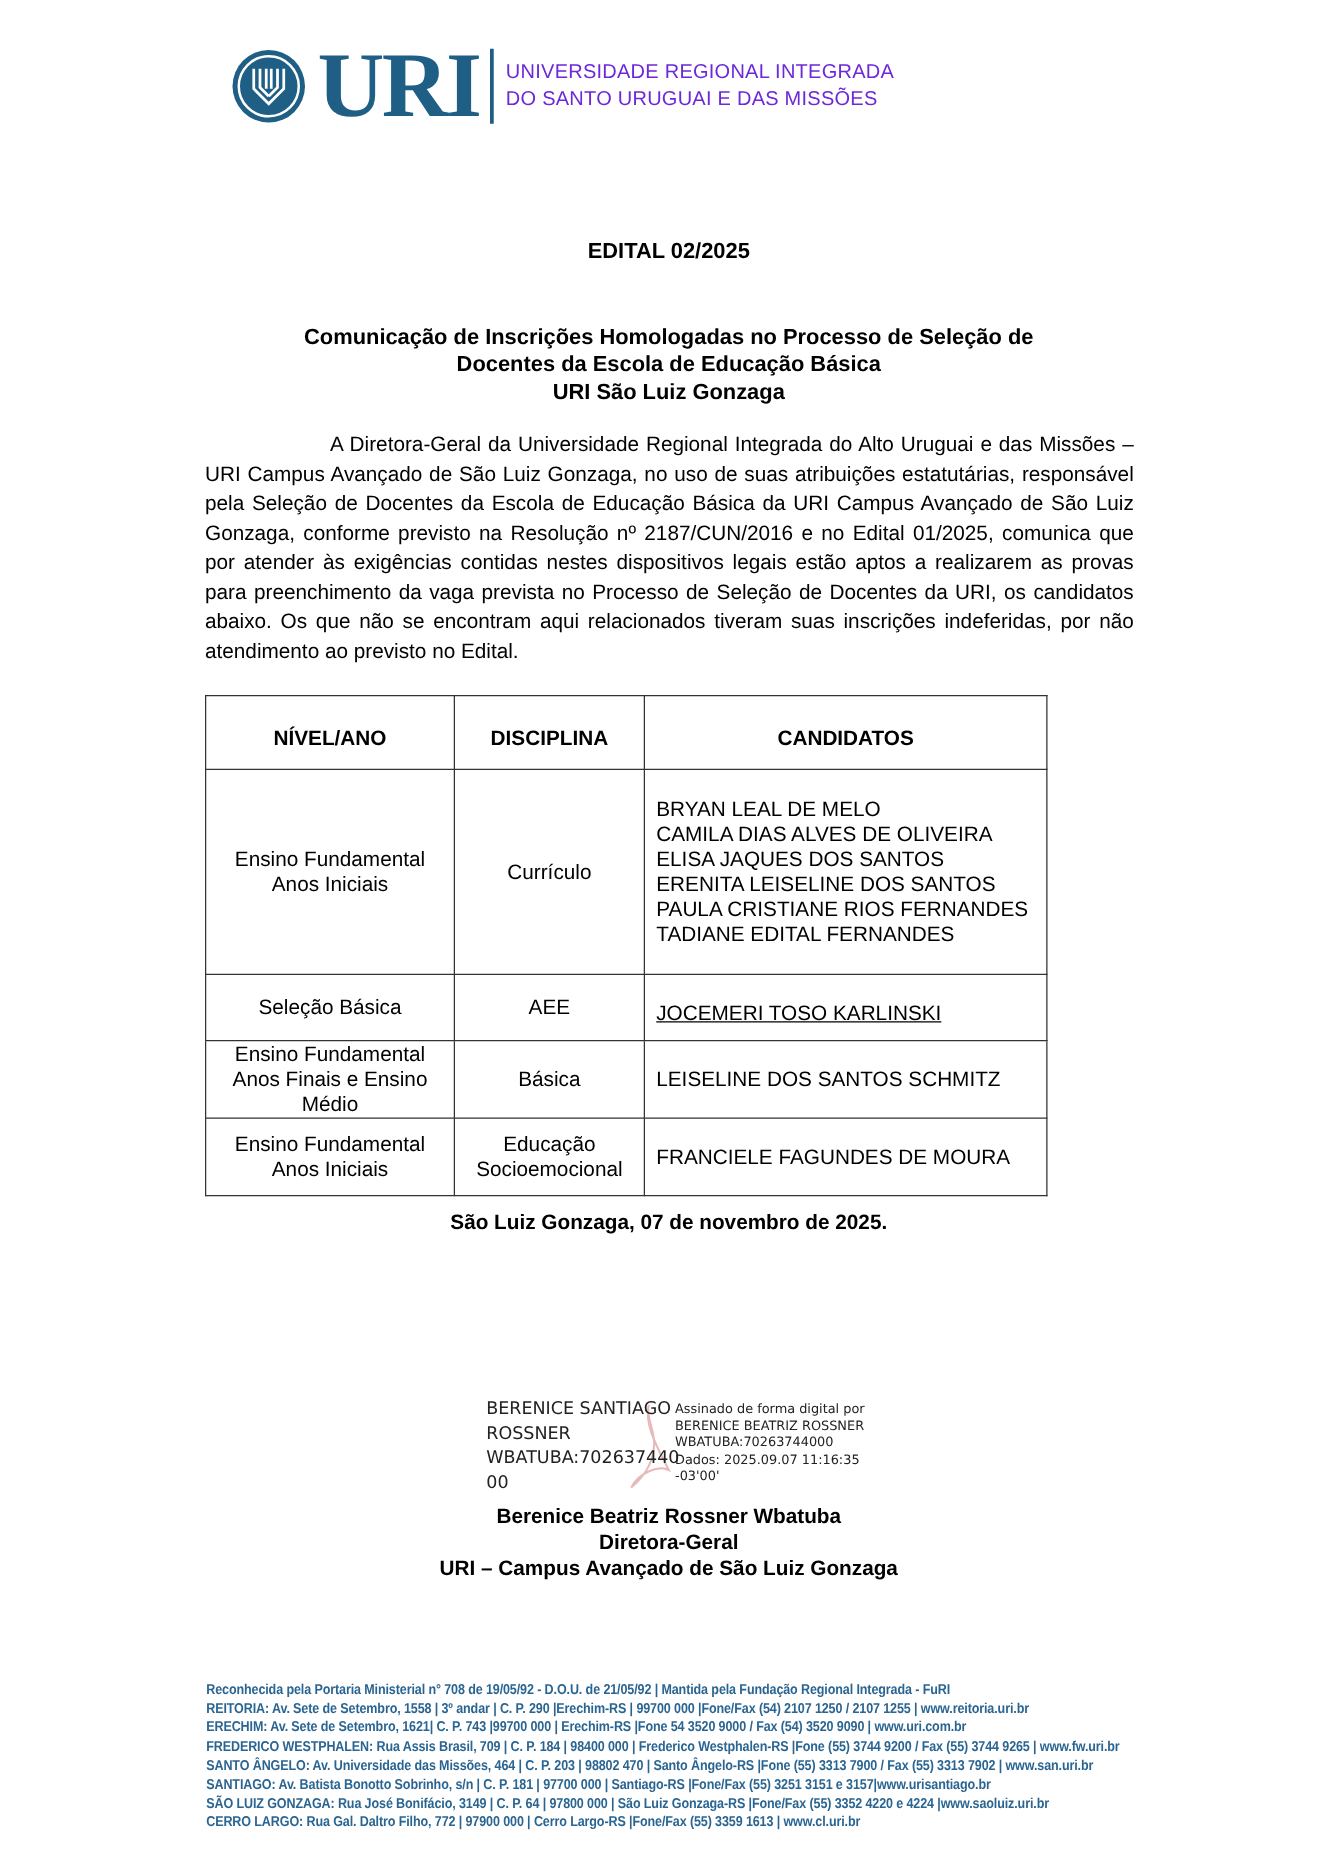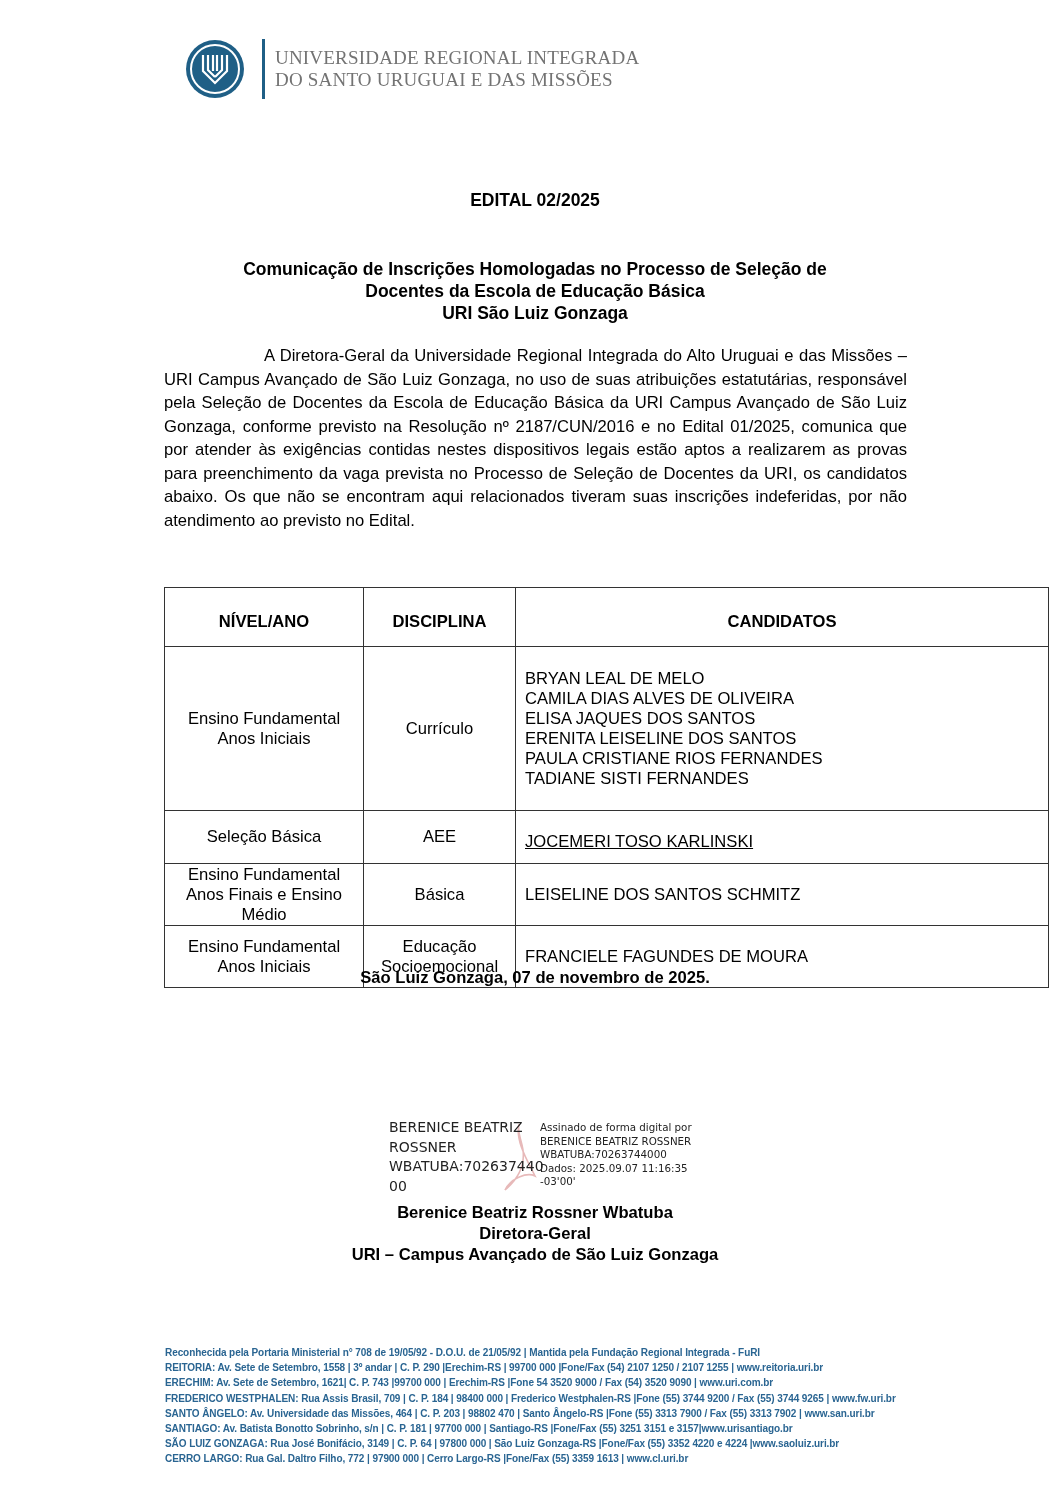--- a/index.html
+++ b/index.html
@@ -3,27 +3,27 @@
 <meta charset="utf-8">
 <style>
   html, body { margin:0; padding:0; background:#ffffff; }
   body { width:1058px; height:1497px; position:relative; overflow:hidden; font-family:"Liberation Sans", sans-serif; color:#000; }
   .logo { position:absolute; left:186px; top:38px; height:62px; display:flex; align-items:center; }
   .logo-emblem { width:58px; height:58px; border-radius:50%; background:#1f5f86; position:relative; margin-right:10px; }
   .logo-emblem::before { content:""; position:absolute; left:4px; top:4px; width:46px; height:46px; border:2px solid #ffffff; border-radius:50%; }
   .logo-emblem svg { position:absolute; left:14px; top:13px; }
   .logo-uri { font-family:"Liberation Serif", serif; font-size:74px; font-weight:bold; color:#1f5f86; letter-spacing:-2px; line-height:62px; }
   .logo-bar { width:3px; height:60px; background:#1f5f86; margin:0 10px 0 8px; }
-  .logo-text { font-family:Liberation Serif, serif; font-size:19px; color:#737373; line-height:22px; letter-spacing:0.2px; }
+  .logo-text { font-family:Liberation Sans, sans-serif; font-size:16px; color:#6d28d9; line-height:22px; letter-spacing:0.2px; }
   .title { position:absolute; left:0; width:1070px; text-align:center; font-weight:bold; font-size:17.5px; }
   .t1 { top:190px; }
   .subtitle { position:absolute; left:0; width:1070px; top:258px; text-align:center; font-weight:bold; font-size:17.5px; line-height:22px; }
   .body-text { position:absolute; left:164px; top:344px; width:743px; font-size:16.6px; line-height:23.5px; text-align:justify; }
   .body-text .indent { display:inline-block; width:100px; }
-  table.main { position:absolute; left:164px; top:556px; width:885px; border-collapse:collapse; font-size:16.6px;margin-top:31px; }
+  table.main { position:absolute; left:164px; top:556px; width:674px; border-collapse:collapse; font-size:16.6px; }
   table.main td, table.main th { border:1.5px solid #333; text-align:center; vertical-align:middle; padding:0 4px; line-height:20px; }
   table.main th { font-weight:bold; height:48px; padding-top:10px; }
   table.main td.cand { text-align:left; padding-left:9px; }
   .c1 { width:190px; } .c2 { width:143px; }
   .date { position:absolute; left:0; width:1070px; top:968px; text-align:center; font-weight:bold; font-size:16.6px; }
   .sig { position:absolute; left:389px; top:1118px; width:310px; height:80px; }
   .sig-left { position:absolute; left:0; top:0; font-size:14px; line-height:19.5px; color:#222; font-family:"DejaVu Sans", sans-serif; }
   .sig-right { position:absolute; left:151px; top:3px; font-size:10.3px; line-height:13.5px; color:#222; font-family:"DejaVu Sans", sans-serif; }
   .sig-mark { position:absolute; left:108px; top:2px; }
   .signer { position:absolute; left:0; width:1070px; top:1202px; text-align:center; font-weight:bold; font-size:16.6px; line-height:21px; }
@@ -37,20 +37,21 @@
     <svg width="30" height="32" viewBox="0 0 30 32">
       <g fill="none" stroke="#ffffff" stroke-width="2.2">
         <path d="M3 2 V18 L15 30 L27 18 V2"></path>
         <path d="M8 2 V17 L15 24"></path>
         <path d="M22 2 V17 L15 24"></path>
         <path d="M13 2 V18"></path>
         <path d="M17 2 V18"></path>
       </g>
     </svg>
   </div>
+  <div class="logo-uri">URI</div>
   <div class="logo-bar"></div>
   <div class="logo-text">
     <div>UNIVERSIDADE REGIONAL INTEGRADA</div>
     <div>DO SANTO URUGUAI E DAS MISSÕES</div>
   </div>
 </div>
 
 <div class="title t1">EDITAL 02/2025</div>
 
 <div class="subtitle">
@@ -77,21 +78,21 @@
         </td>
         <td>
           <div>Currículo</div>
         </td>
         <td class="cand">
           <div>BRYAN LEAL DE MELO</div>
           <div>CAMILA DIAS ALVES DE OLIVEIRA</div>
           <div>ELISA JAQUES DOS SANTOS</div>
           <div>ERENITA LEISELINE DOS SANTOS</div>
           <div>PAULA CRISTIANE RIOS FERNANDES</div>
-          <div>TADIANE SISTI FERNANDES</div>
+          <div>TADIANE EDITAL FERNANDES</div>
         </td>
       </tr>
       <tr style="height: 53px;">
         <td>
           <div>Seleção Básica</div>
         </td>
         <td>
           <div>AEE</div>
         </td>
         <td class="cand" style="padding-top: 10px; text-decoration: underline;">
@@ -127,21 +128,21 @@
     </tbody>
 </table>
 
 <div class="date">São Luiz Gonzaga, 07 de novembro de 2025.</div>
 
 <div class="sig">
   <svg class="sig-mark" width="44" height="78" viewBox="0 0 44 78">
     <path d="M22 4 C18 20, 30 40, 38 56 C30 52, 14 58, 8 70 C20 60, 28 46, 26 30 C24 18, 20 12, 22 4 Z" fill="none" stroke="#e7b9b9" stroke-width="1.6"></path>
   </svg>
   <div class="sig-left" id="sig-left">
-      <div>BERENICE BEATRIZ</div>
+      <div>BERENICE SANTIAGO</div>
       <div>ROSSNER</div>
       <div>WBATUBA:702637440</div>
       <div>00</div>
     </div>
   <div class="sig-right" id="sig-right">
       <div>Assinado de forma digital por</div>
       <div>BERENICE BEATRIZ ROSSNER</div>
       <div>WBATUBA:70263744000</div>
       <div>Dados: 2025.09.07 11:16:35</div>
       <div>-03'00'</div>

